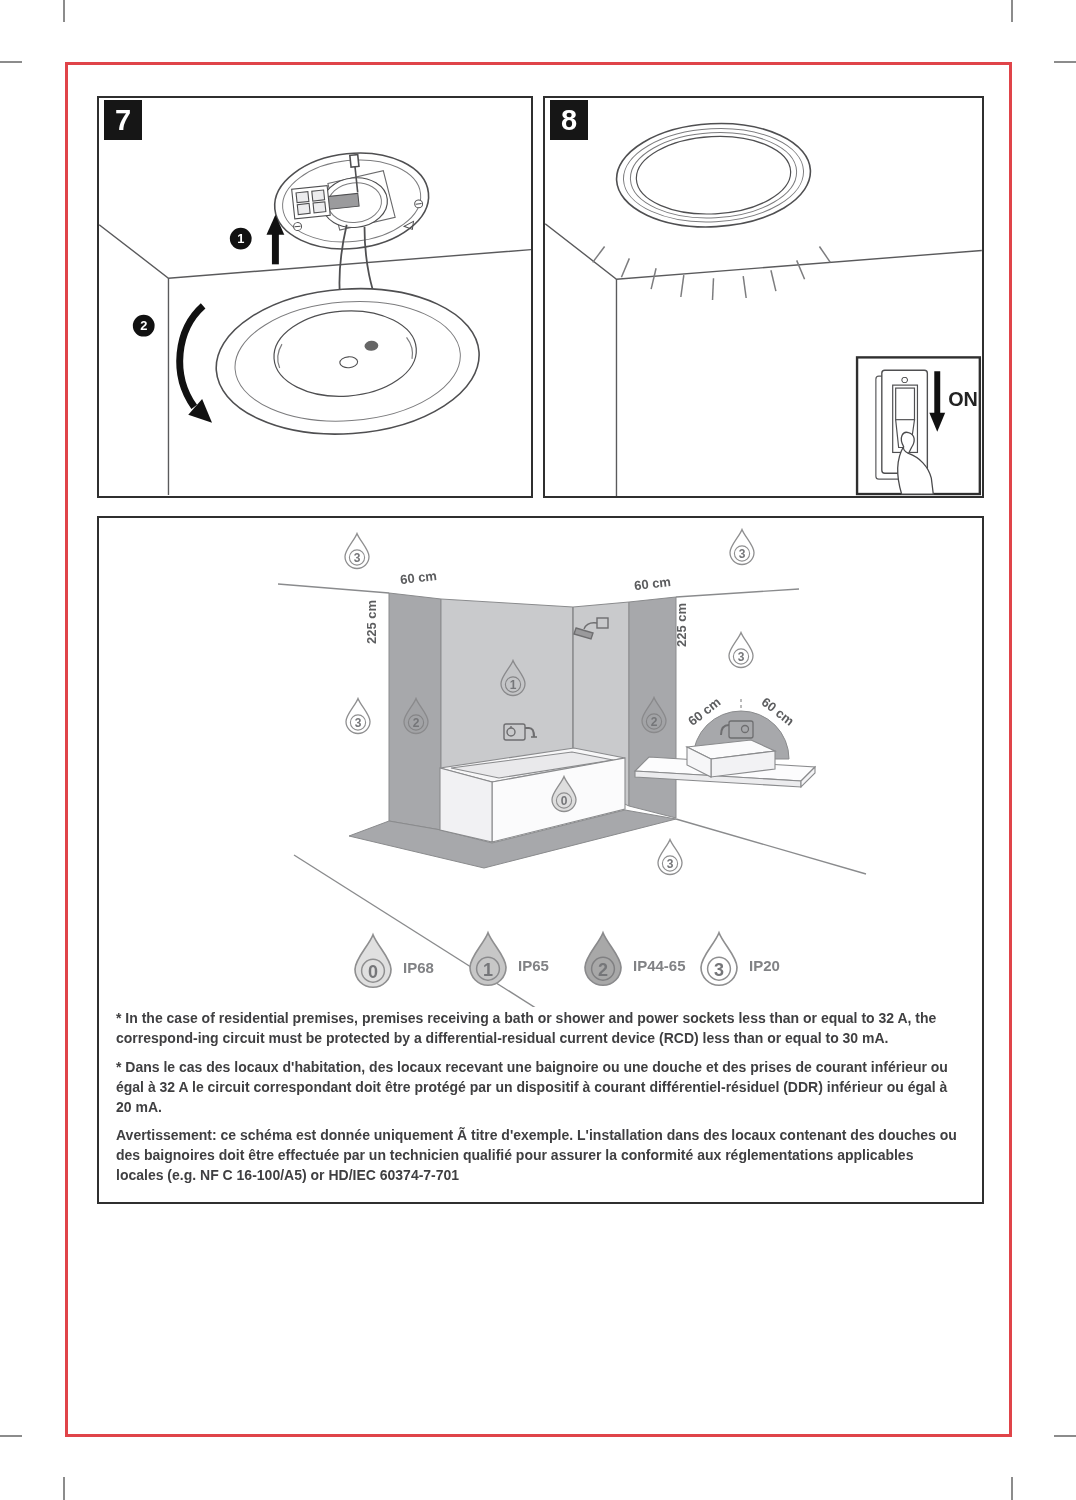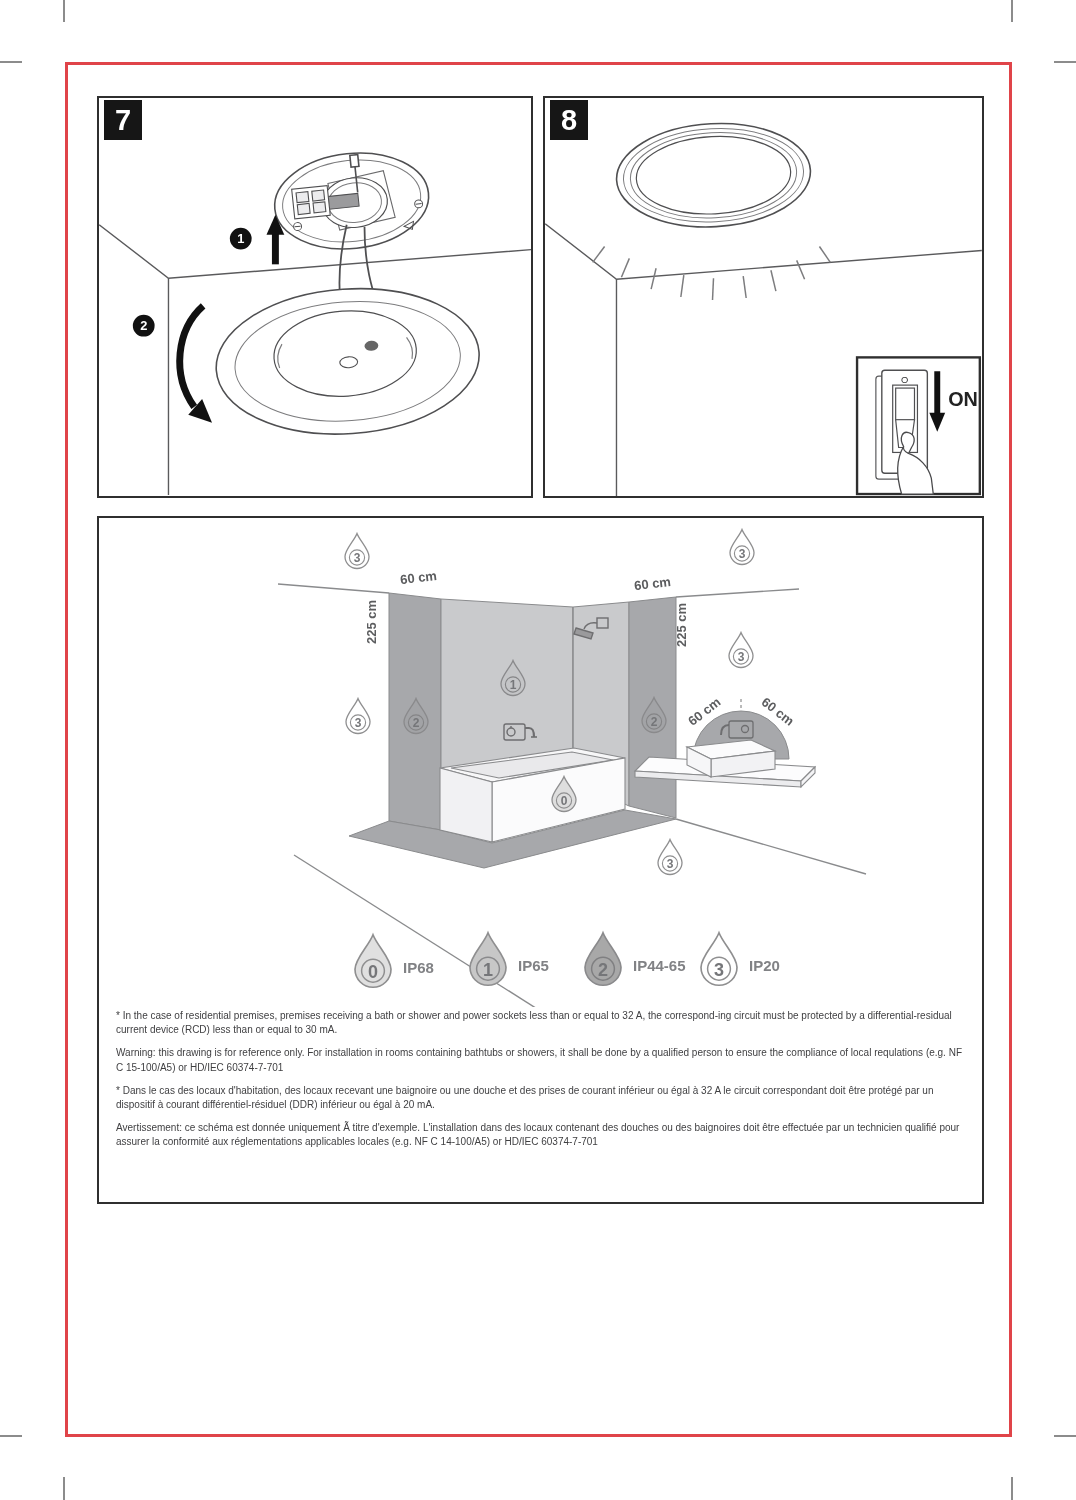--- a/index.html
+++ b/index.html
@@ -11,21 +11,21 @@
   .panel { position:absolute; background:#fff; border:2px solid #2f2f2f; }
   .panel7 { left:29px; top:31px; width:432px; height:398px; }
   .panel8 { left:475px; top:31px; width:437px; height:398px; }
   .zonepanel { left:29px; top:451px; width:883px; height:684px; }
   .stepbox { position:absolute; left:5px; top:2px; width:38px; height:40px;
              background:#161616; color:#fff; font-size:29px; font-weight:600;
              display:flex; align-items:center; justify-content:center; z-index:3; }
   .panel svg { position:absolute; left:0; top:0; }
   svg { font-family:"Liberation Sans", sans-serif; }
   .notes { position:absolute; left:17px; right:20px; top:491px; color:#3f3f41; }
-  .notes p { margin:0 0 9px 0; font-size:10px; line-height:1.42; }
+  .notes p { margin:0 0 9px 0; font-size:14px; line-height:1.42;font-weight:bold; }
   .dim { font-size:13px; font-weight:bold; fill:#5c5d5f; }
   .dropnum { font-size:12px; font-weight:bold; fill:#757679; text-anchor:middle; }
   .iplabel { font-size:15px; font-weight:bold; fill:#818285; }
 </style>
 </head>
 <body>
 
 <div class="page">
 
   <div class="crop" style="left:63px;top:0;width:2px;height:22px"></div>
@@ -305,20 +305,19 @@
             <path d="M0,-21.5 C2.6,-14.5 12,-5.5 12,1.5 a12,12 0 1,1 -24,0 C-12,-5.5 -2.6,-14.5 0,-21.5 Z" fill="#ffffff" stroke="#8f8f90" stroke-width="1.1"></path>
             <circle cx="0" cy="2.5" r="7.6" fill="none" stroke="#8f8f90" stroke-width="1"></circle>
             <text class="dropnum" y="7">3</text>
           </g>
           <text class="iplabel" x="650" y="453">IP20</text>
         </g>
       </svg>
 
       <div class="notes">
         <p>* In the case of residential premises, premises receiving a bath or shower and power sockets less than or equal to 32 A, the correspond-ing circuit must be protected by a differential-residual current device (RCD) less than or equal to 30 mA.</p>
-        <p>Warning: this drawing is for reference only. For installation in rooms containing bathtubs or showers, it shall be done by a qualified person to ensure the compliance of local requlations (e.g. NF C 15-100/A5) or HD/IEC 60374-7-701</p>
         <p>* Dans le cas des locaux d'habitation, des locaux recevant une baignoire ou une douche et des prises de courant inférieur ou égal à 32 A le circuit correspondant doit être protégé par un dispositif à courant différentiel-résiduel (DDR) inférieur ou égal à 20 mA.</p>
-        <p>Avertissement: ce schéma est donnée uniquement Ã titre d'exemple. L'installation dans des locaux contenant des douches ou des baignoires doit être effectuée par un technicien qualifié pour assurer la conformité aux réglementations applicables locales (e.g. NF C 14-100/A5) or HD/IEC 60374-7-701</p>
+        <p>Avertissement: ce schéma est donnée uniquement Ã titre d'exemple. L'installation dans des locaux contenant des douches ou des baignoires doit être effectuée par un technicien qualifié pour assurer la conformité aux réglementations applicables locales (e.g. NF C 16-100/A5) or HD/IEC 60374-7-701</p>
       </div>
     </section>
 
   </div>
 </div>
 
 </body></html>

